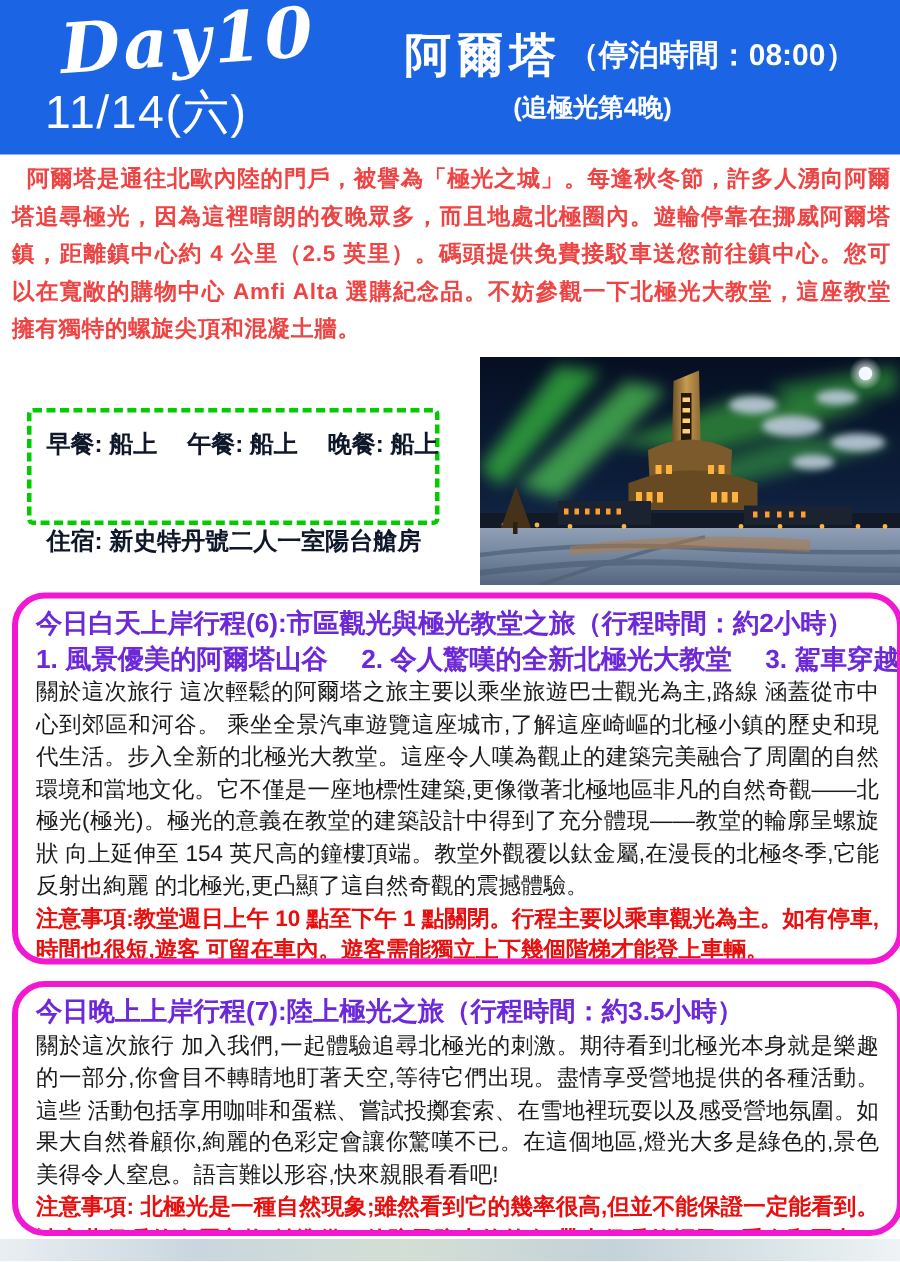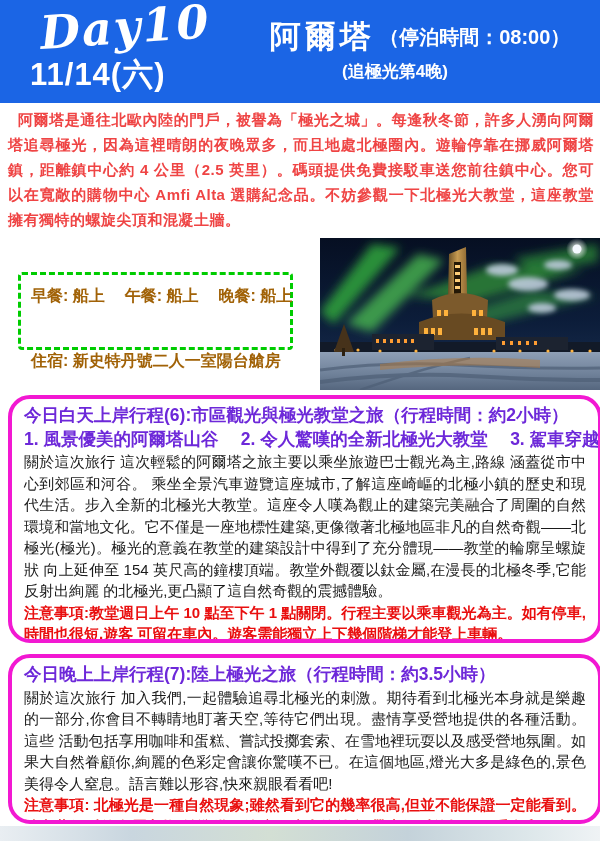--- a/index.html
+++ b/index.html
@@ -7,36 +7,36 @@
     position:relative; width:600px; height:841px; background:#ffffff;
     font-family:"Liberation Sans","DejaVu Sans",sans-serif; overflow:hidden;
   }
   
   .header{position:absolute; left:0; top:0; width:600px; height:103px; background:#1b65e5; color:#fff;}
   .day-script{
     position:absolute; left:40px; top:0px;
     font-family:"DejaVu Serif",serif; font-style:italic; font-weight:700;
     font-size:46px; transform:rotate(-4deg); letter-spacing:2px;
   }
-  .date-label{position:absolute; left:30px; top:54px; font-size:31px; font-weight:700; letter-spacing:1px;}
+  .date-label{position:absolute; left:30px; top:54px; font-size:31px; font-weight:400; letter-spacing:1px;}
   .port-line{position:absolute; left:250px; top:16px; width:340px; text-align:center; font-weight:700; white-space:nowrap;}
   .port-name{font-size:31px; vertical-align:middle; letter-spacing:4px;}
   .port-time{font-size:20px; vertical-align:middle;}
   .port-subtitle{position:absolute; left:250px; top:60px; width:290px; text-align:center; font-size:17px; font-weight:700;}
   
   .intro{
     position:absolute; left:8px; top:107px; width:586px;
     font-size:15px; line-height:25px; font-weight:700; color:#ef4444;
     text-indent:10px; letter-spacing:0.5px; text-align:justify;
   }
   
   .meals{
     position:absolute; left:18px; top:272px; width:249px; height:50px;
     border:3px dashed #00cc00; border-radius:4px; padding:11px 10px;
-    color:#a16207; font-weight:700; font-size:16px;
+    color:#0f172a; font-weight:700; font-size:16px;
   }
   .meals-row{display:flex; gap:20px; white-space:nowrap; margin-bottom:9px;}
   .meals-lodging{white-space:nowrap;margin-top:44px;}
   
   .photo{position:absolute; left:320px; top:238px; width:280px; height:152px; display:block;}
   
   .card{
     position:absolute; left:8px; width:562px; background:#fff;
     border:4px solid #f218d2; border-radius:22px; padding:5px 12px;
     overflow:hidden; z-index:2;

